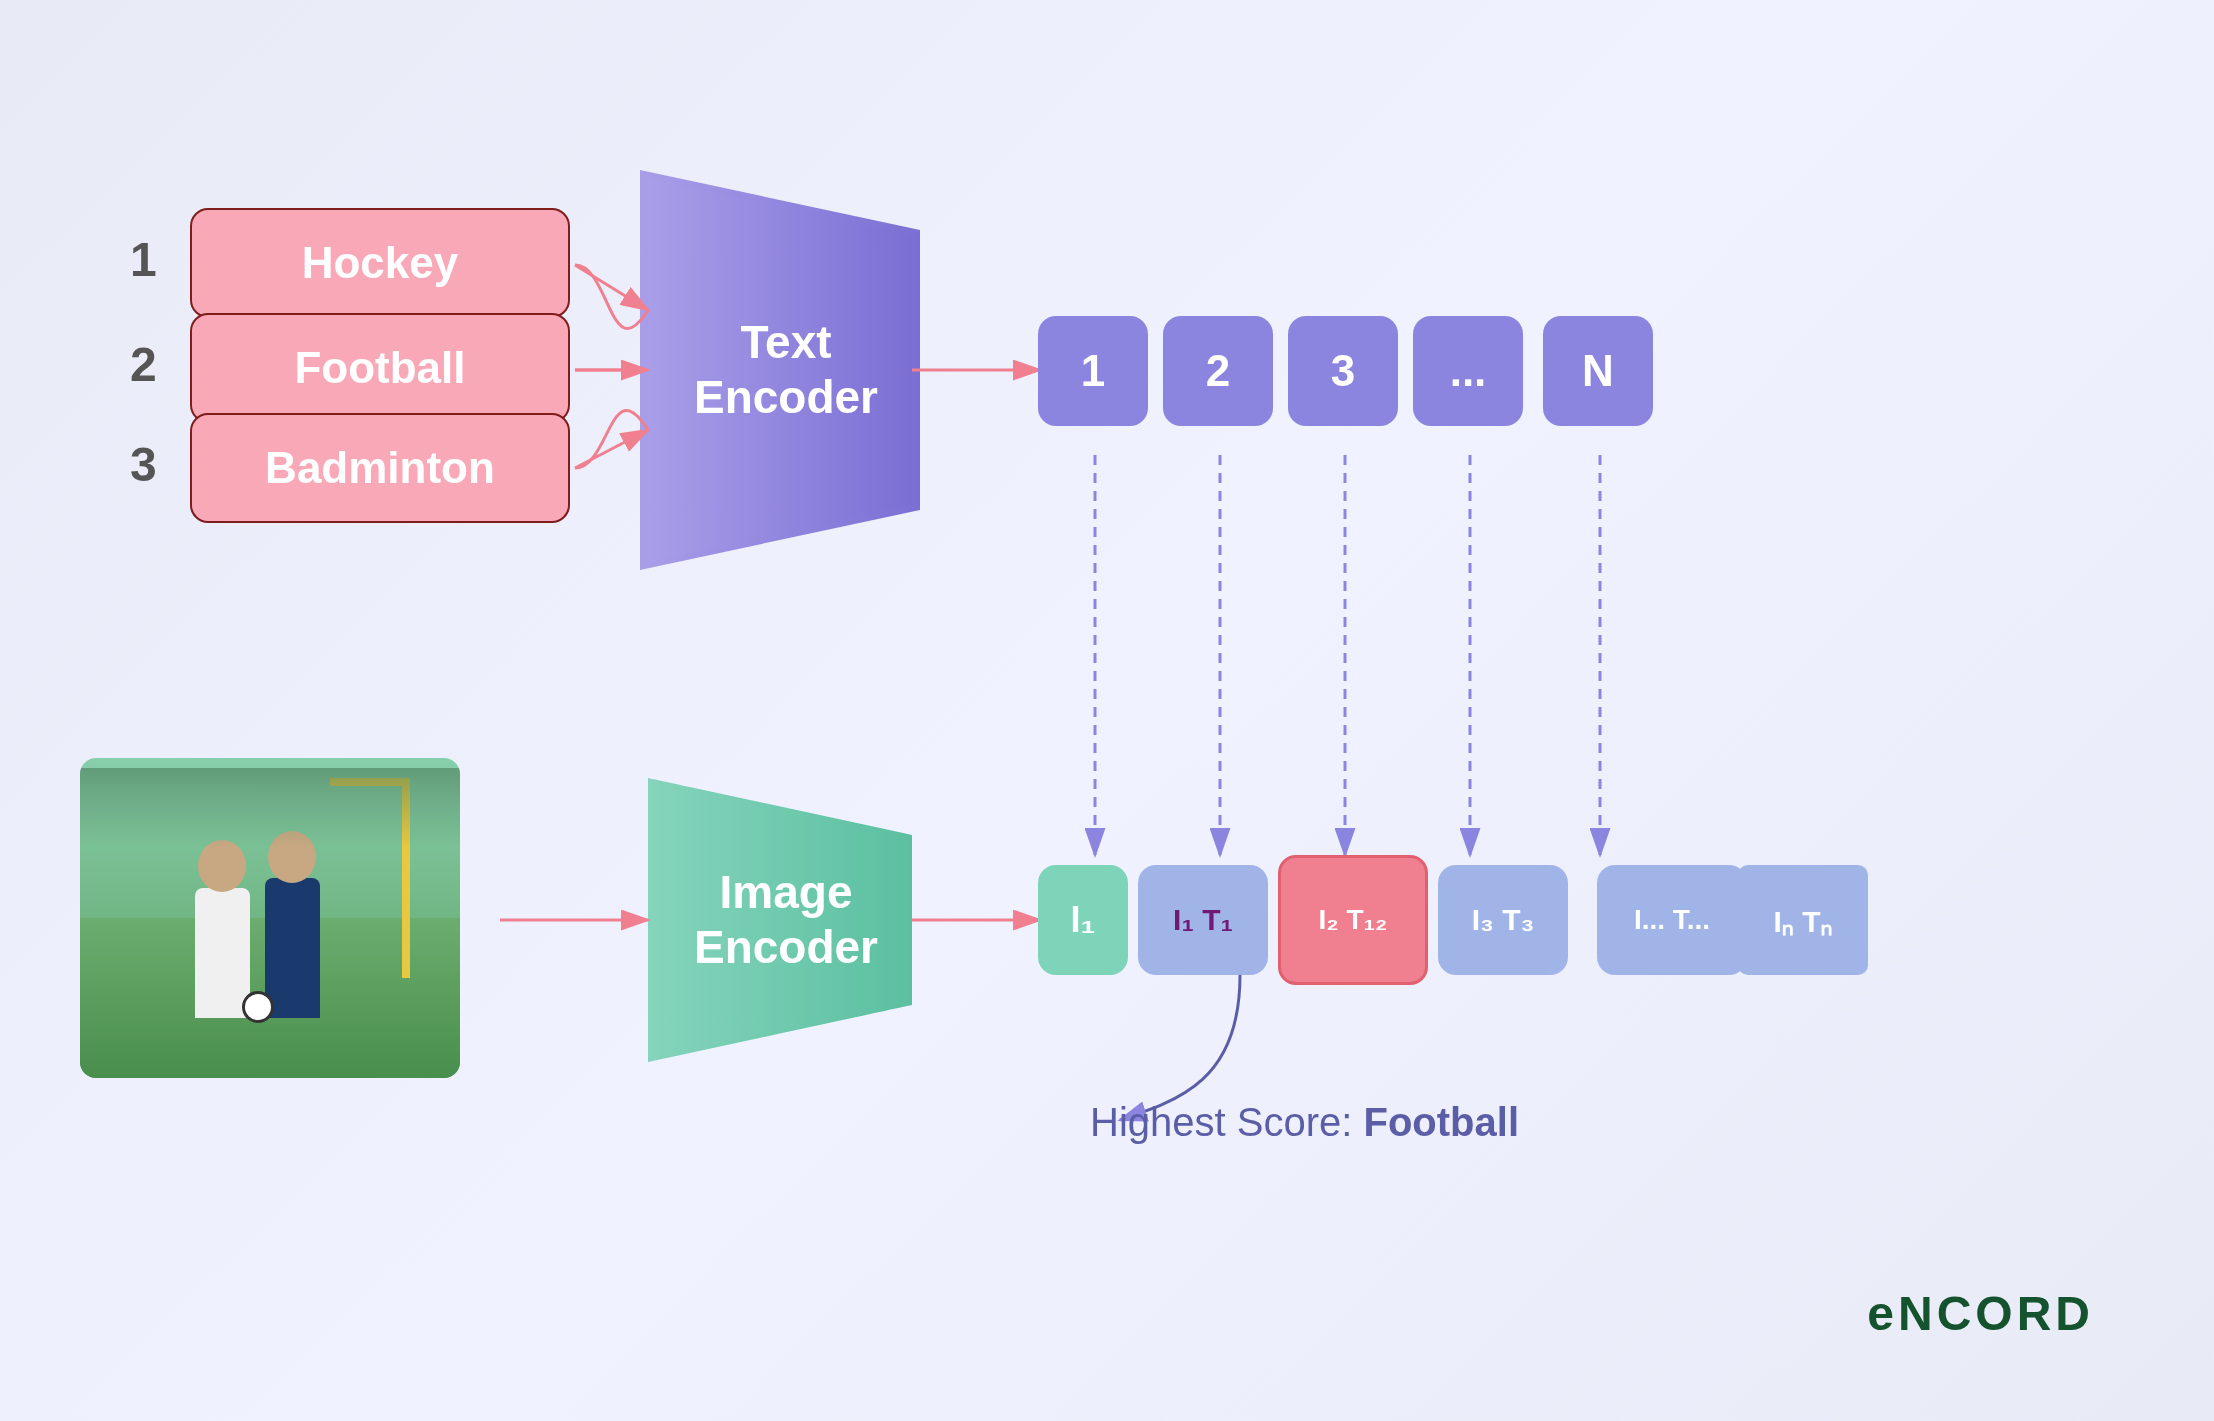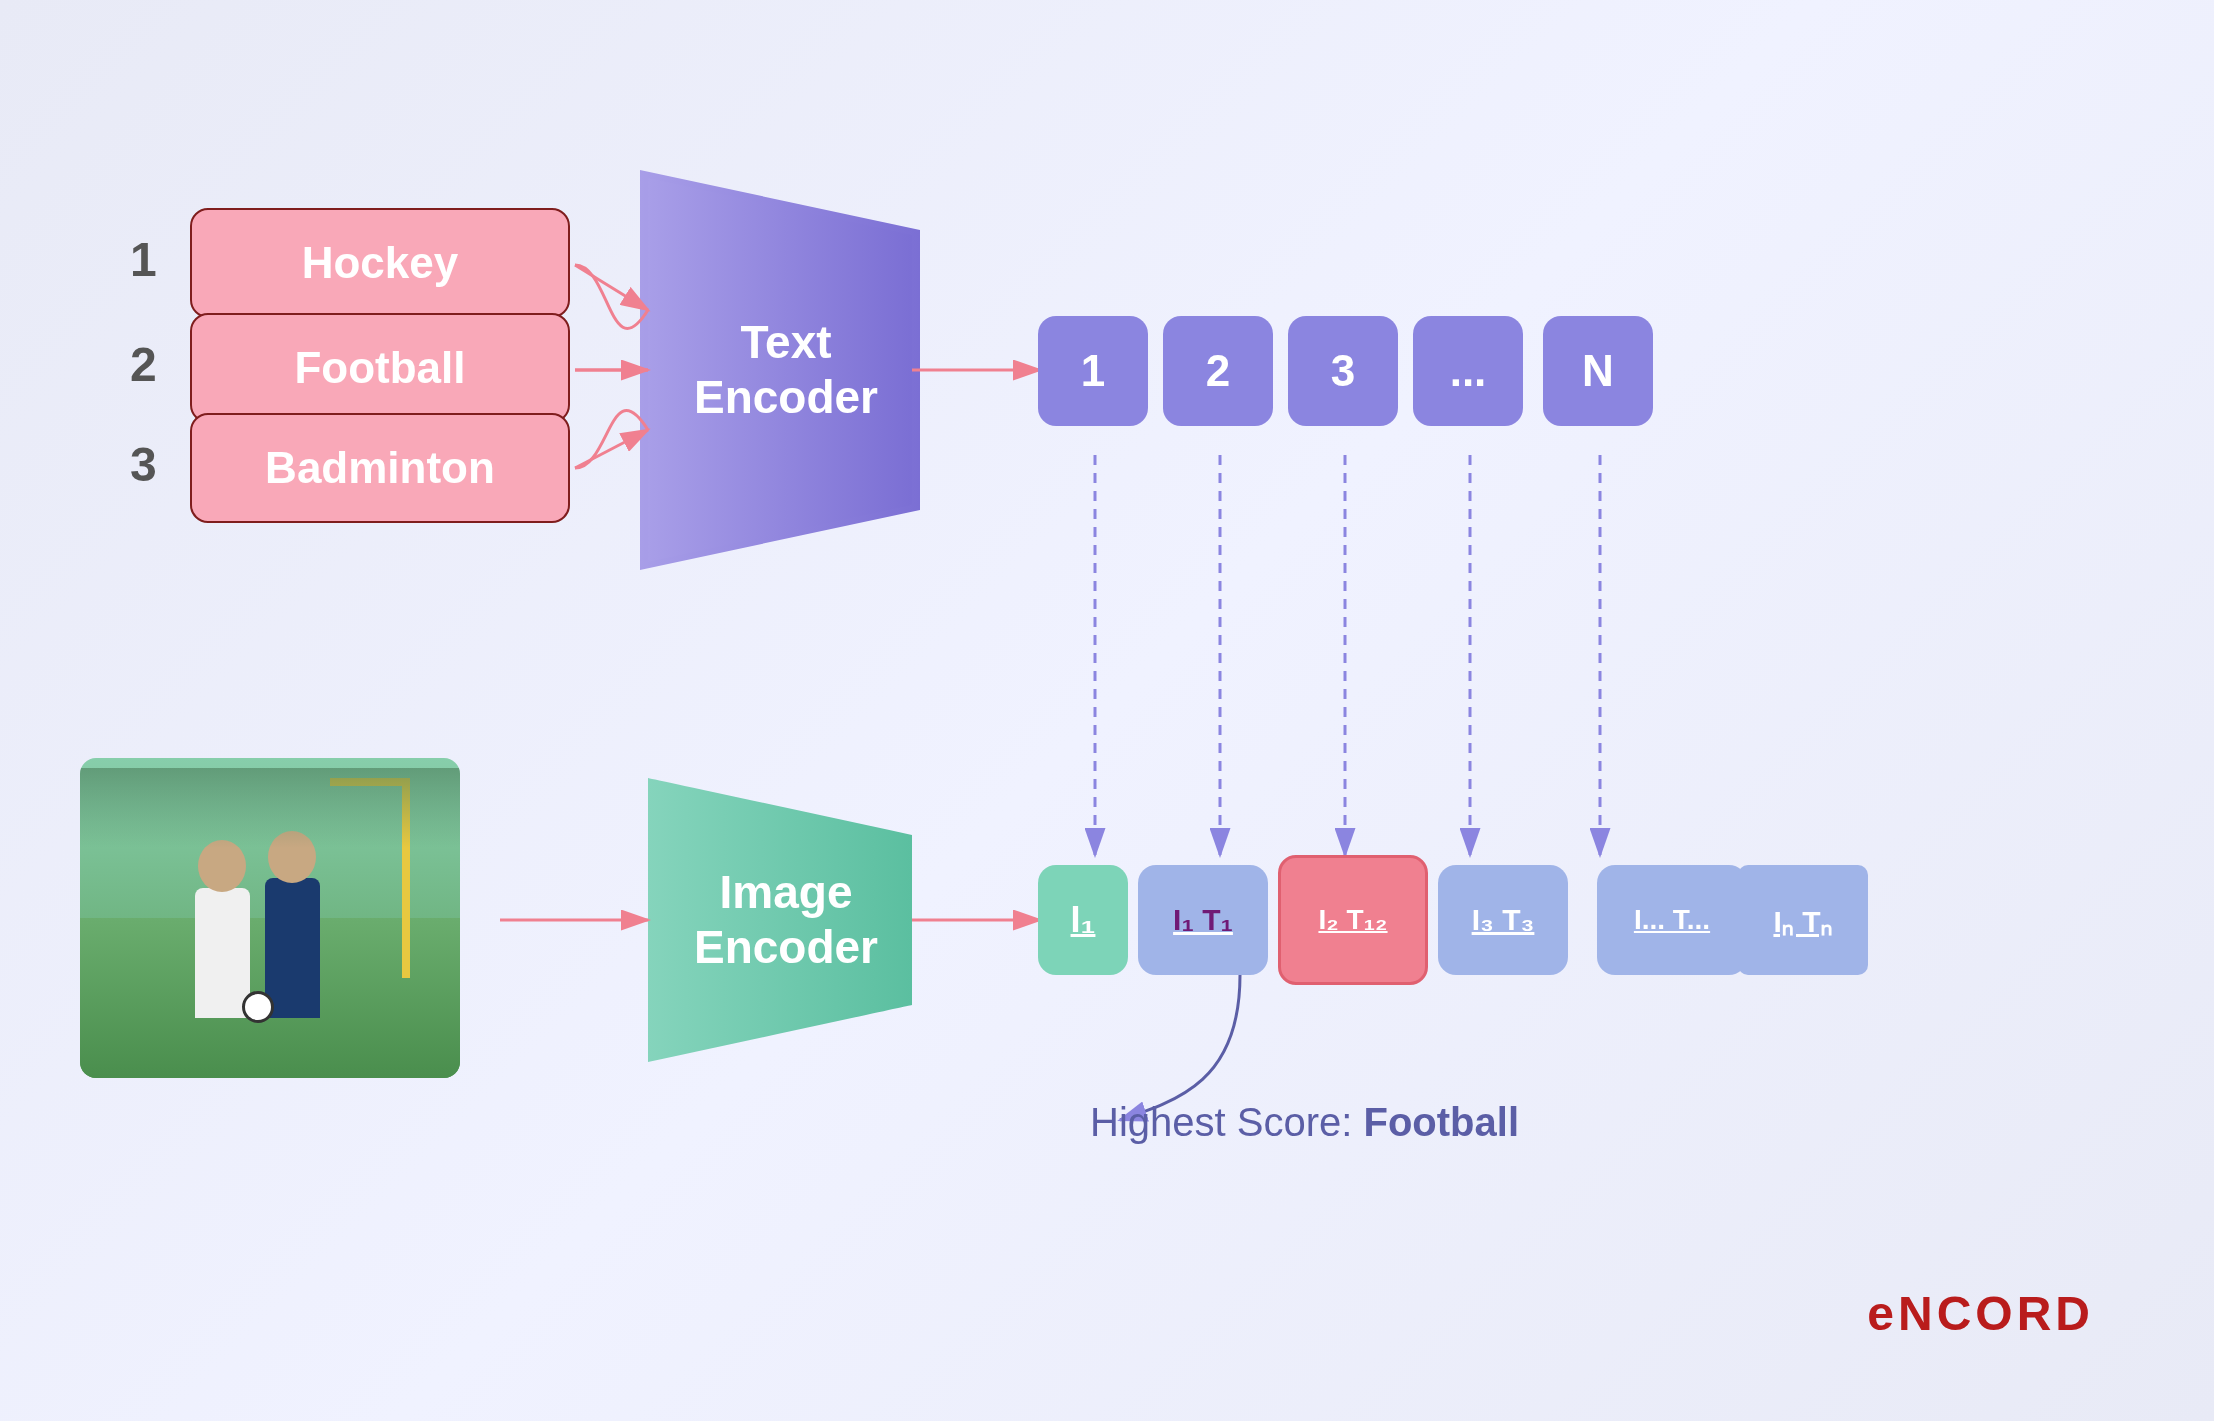--- a/index.html
+++ b/index.html
@@ -61,21 +61,20 @@
     .bottom-token {
       position: absolute;
       height: 110px;
       border-radius: 18px;
       display: flex;
       align-items: center;
       justify-content: center;
       font-size: 36px;
       font-weight: 600;
       color: #fff;
-      text-decoration: underline;
     }
 
     
     .arrows-svg {
       position: absolute;
       top: 0; left: 0;
       width: 2214px;
       height: 1421px;
       pointer-events: none;
     }
@@ -89,21 +88,21 @@
     .highest-score strong {
       font-weight: 800;
       color: #5b5ea6;
     }
 
     
     .encord-logo {
       position: absolute;
       font-size: 48px;
       font-weight: 700;
-      color: #b91c1c;
+      color: #14532d;
       letter-spacing: 4px;
     }
 
   </style>
 </head>
 <body>
 
 <div class="diagram-container">
 
   <svg class="arrows-svg" viewBox="0 0 2214 1421">

